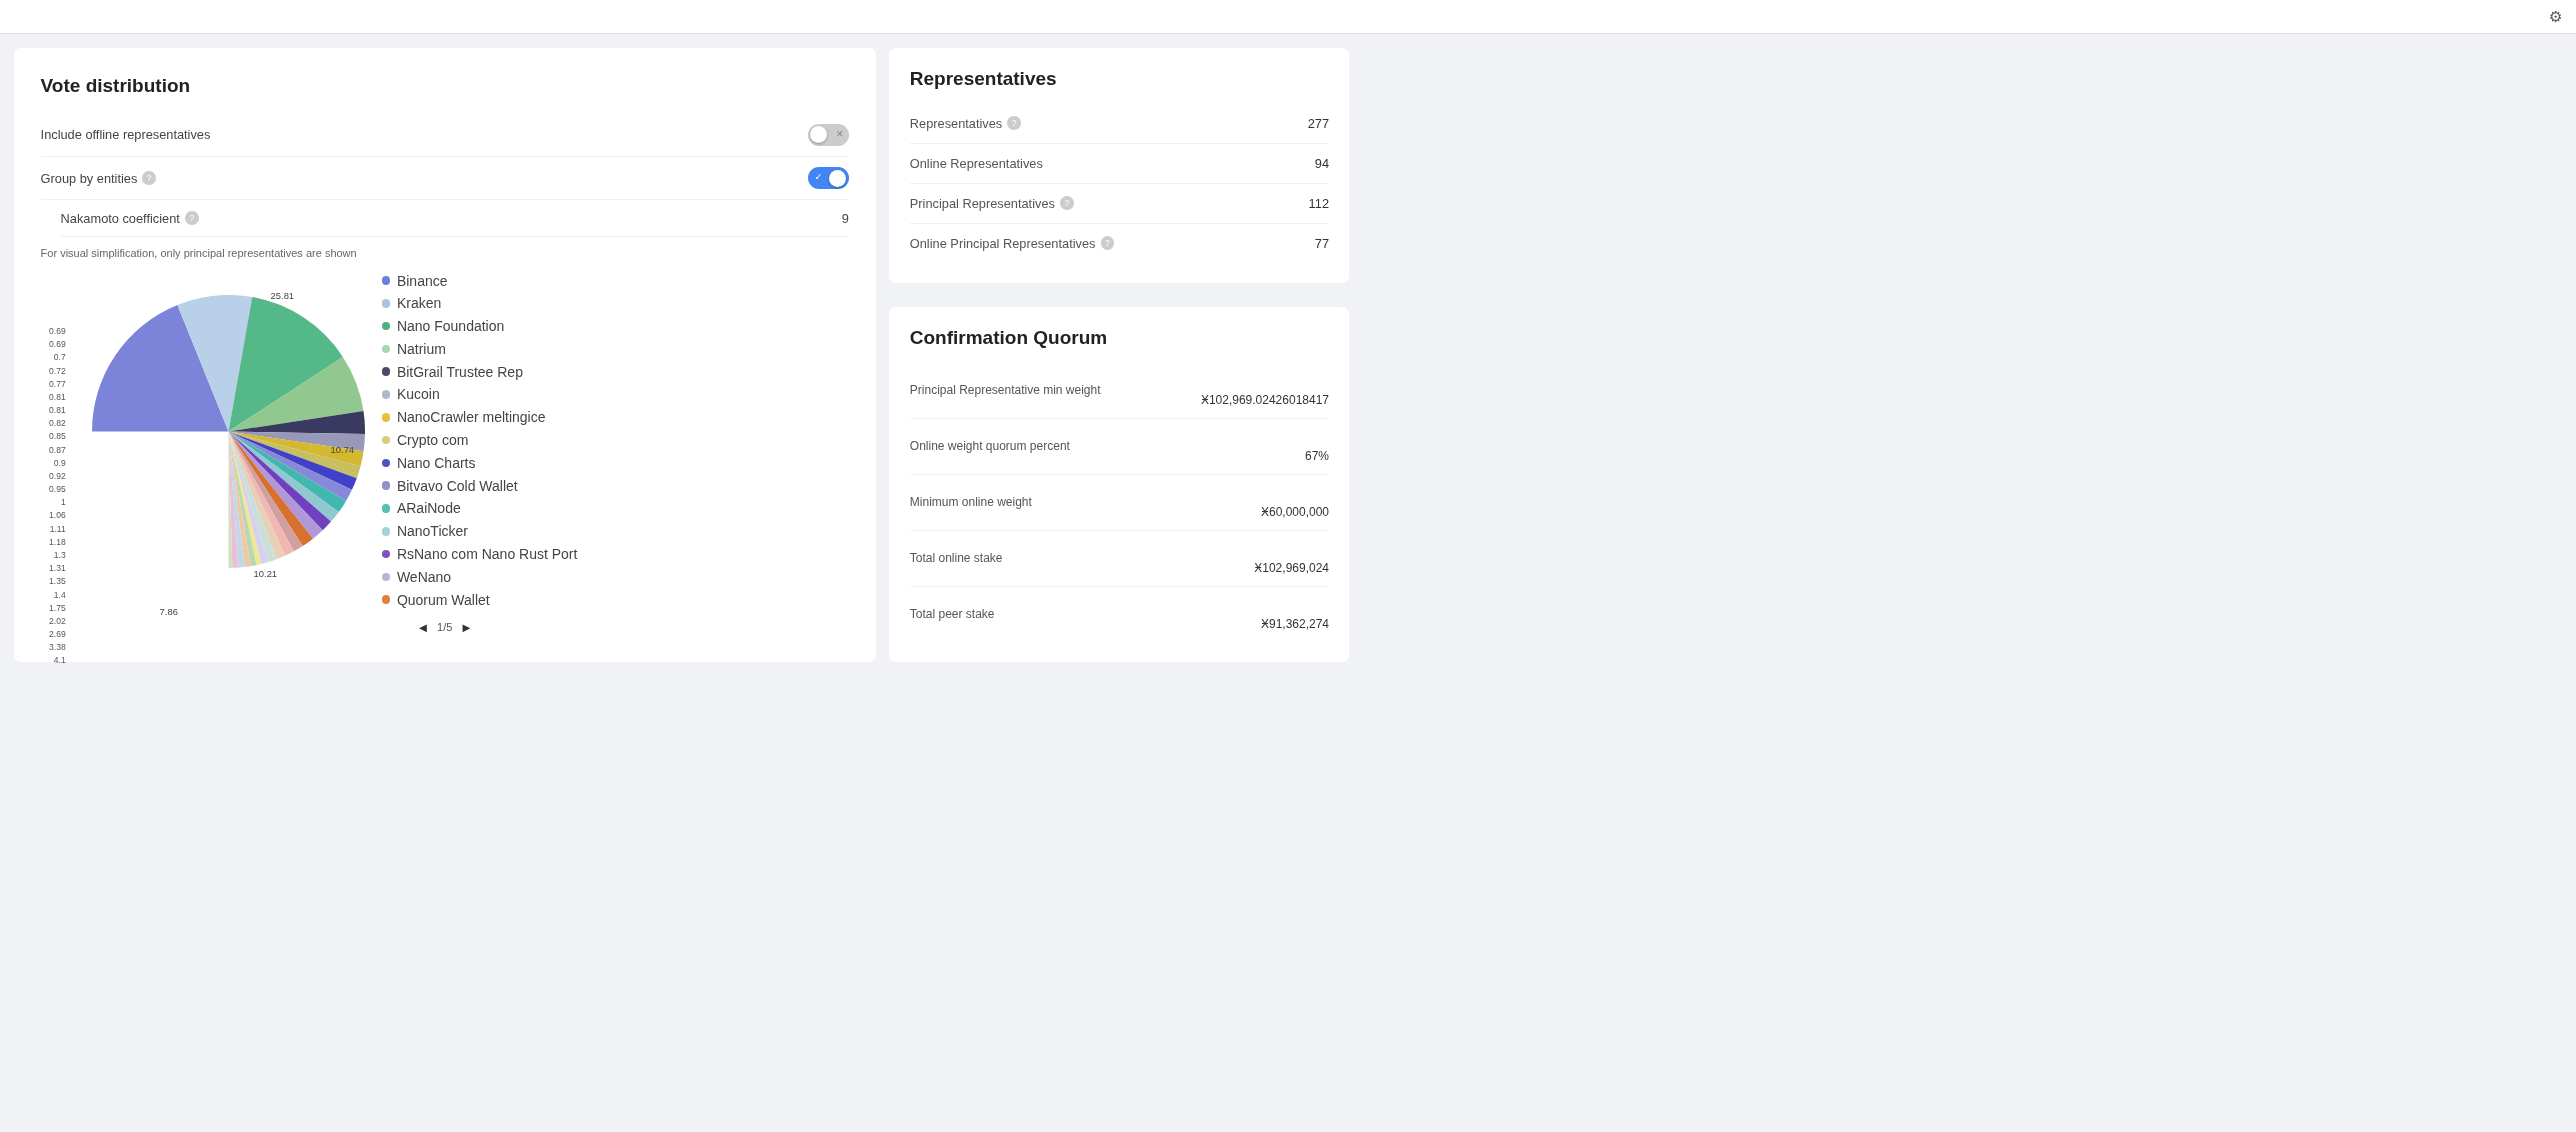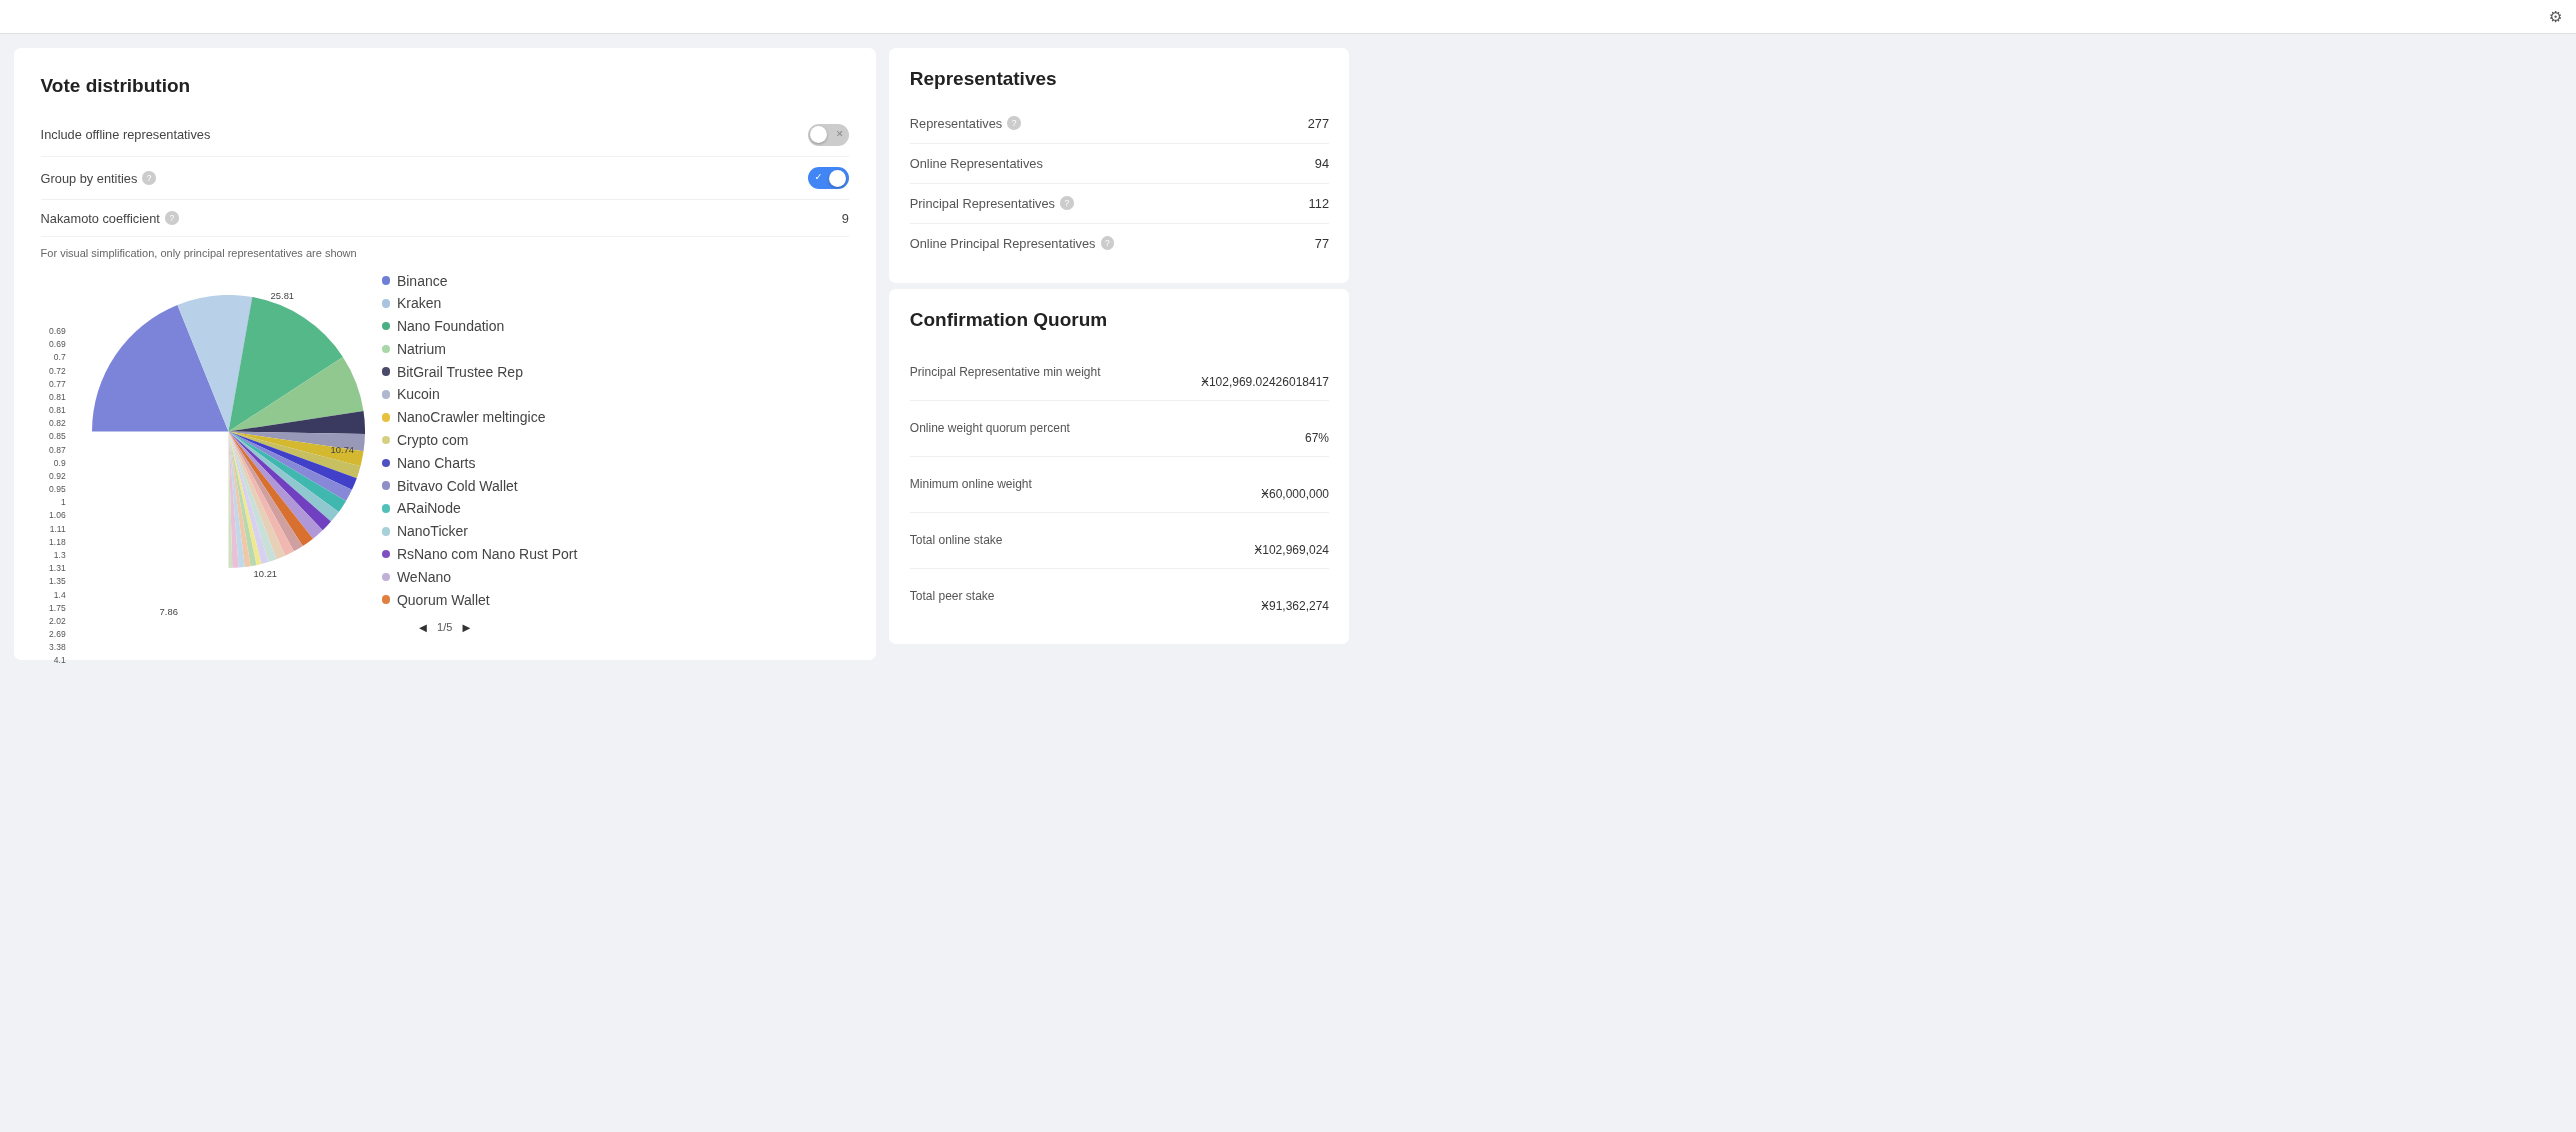--- a/index.html
+++ b/index.html
@@ -109,20 +109,21 @@
       left: 6.8px;
       font-size: 9.4px;
       color: #fff;
     }
     .nakamoto-row {
       display: flex;
       align-items: center;
       justify-content: space-between;
       padding: 10.2px 0;
       border-bottom: 0.9px solid #f0f0f0;
+      margin-left: 20px;
     }
     .nakamoto-value {
       font-size: 12.8px;
       color: #444;
     }
     .simplification-note {
       font-size: 11px;
       color: #666;
       margin: 10.2px 0 13.6px 0;
     }
@@ -183,21 +184,21 @@
       color: #333;
       font-size: 10.2px;
     }
 
     
     .right-panel {
       width: 460px;
       flex-shrink: 0;
       display: flex;
       flex-direction: column;
-      gap: 6px;
+      gap: 24px;
     }
     .right-card {
       background: #fff;
       border-radius: 6.8px;
       padding: 20.4px;
     }
     .right-title {
       font-size: 19px;
       font-weight: 600;
       color: #222;

